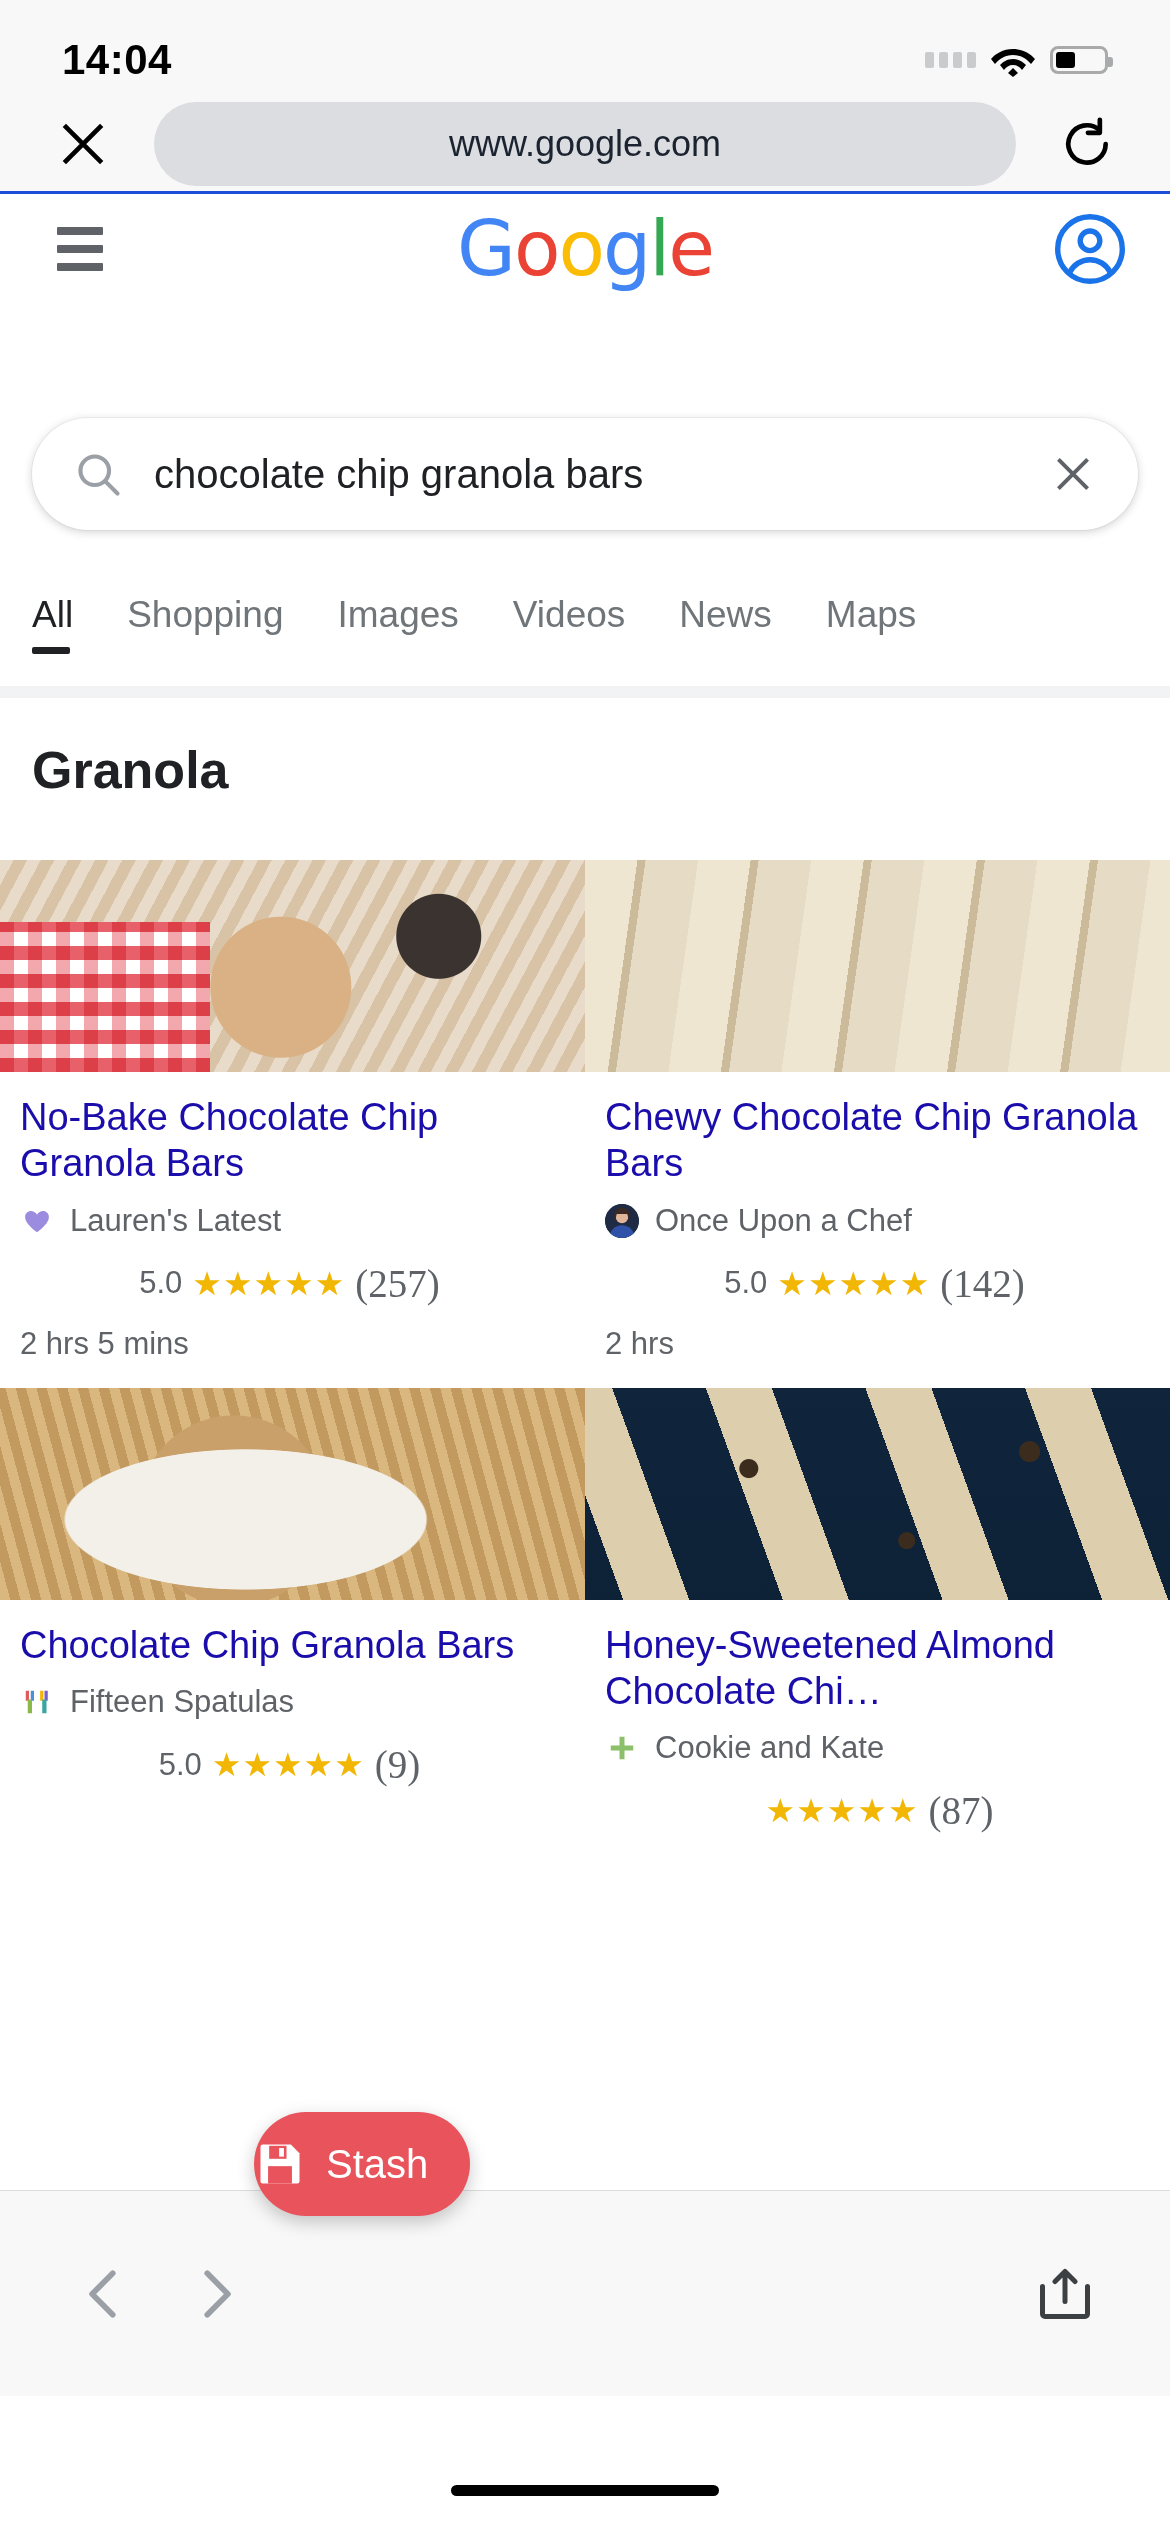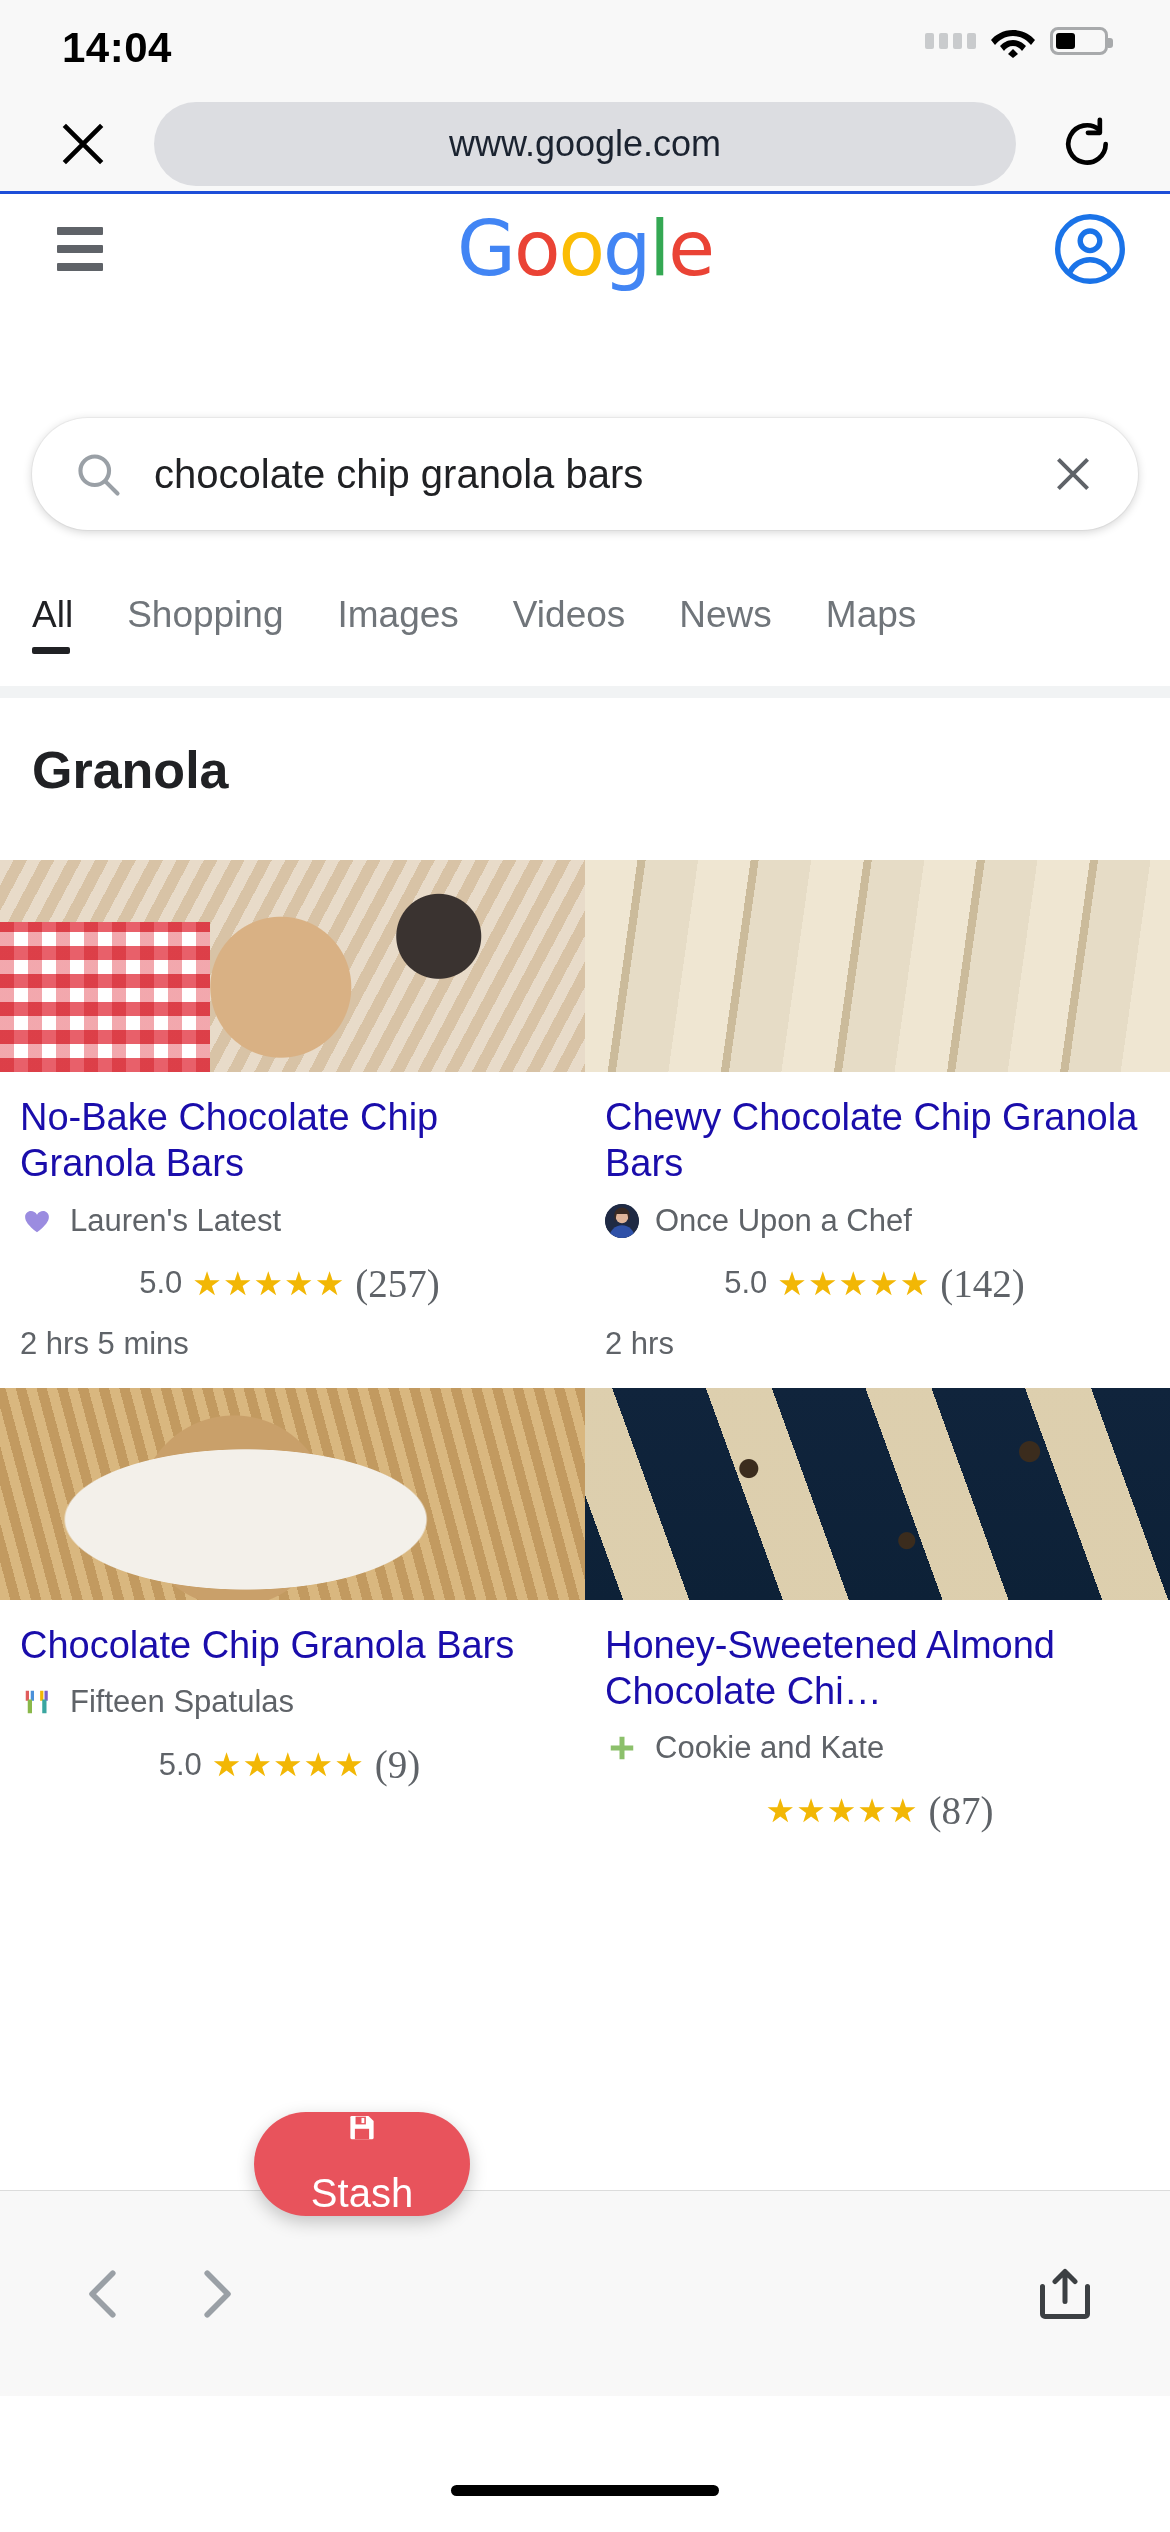--- a/index.html
+++ b/index.html
@@ -8,21 +8,21 @@
     font-family: "Liberation Sans", sans-serif;
     background: #ffffff;
     overflow: hidden;
   }
   .screen { position: relative; width: 1170px; height: 2532px; background:#fff; }
 
   
   .statusbar {
     position: absolute; top: 0; left: 0; width: 1170px; height: 96px;
     background: #f8f8f8;
-    display: flex; align-items: flex-start; justify-content: space-between;
+    display: flex; align-items: center; justify-content: space-between;
     padding: 24px 62px 0 62px;
   }
   .status-time { font-size: 42px; font-weight: 600; color: #000; letter-spacing: 0.5px; }
   .status-right { display: flex; align-items: center; gap: 14px; }
   .sig-dots { display: flex; gap: 5px; align-items: center; }
   .sig-dots i { display:block; width: 9px; height: 16px; background: #c9cbcd; border-radius: 2px; }
   .battery {
     width: 58px; height: 28px; border: 3px solid #a8aaac; border-radius: 8px;
     position: relative; padding: 3px;
   }
@@ -139,23 +139,22 @@
   .img-d::after { content:""; position:absolute; inset:0;
      background:
       radial-gradient(circle at 28% 38%, #3b2c1d 0 9px, transparent 10px),
       radial-gradient(circle at 76% 30%, #3b2c1d 0 10px, transparent 11px),
       radial-gradient(circle at 55% 72%, #3b2c1d 0 8px, transparent 9px); }
 
   
   .stash-fab {
     position:absolute; left: 254px; top: 2112px; width: 216px; height: 104px;
     background:#e8535c; border-radius: 56px; display:flex; align-items:center;
-    justify-content:center; gap: 28px; box-shadow: 0 6px 18px rgba(0,0,0,0.22);
+    justify-content:flex-start; gap: 20px; box-shadow: 0 6px 18px rgba(0,0,0,0.22);
     z-index: 20;
-    flex-direction: column;
   }
   .stash-label { color:#fff; font-size: 40px; font-weight: 500; }
 
   
   .bottom-bar {
     position:absolute; left:0; top: 2190px; width: 1170px; height: 206px;
     background:#f8f8f8; border-top: 1px solid #dcdcdc;
     display:flex; align-items:center; padding: 0 50px;
   }
   .nav-btn { width: 110px; height: 110px; display:flex; align-items:center; justify-content:center; }

